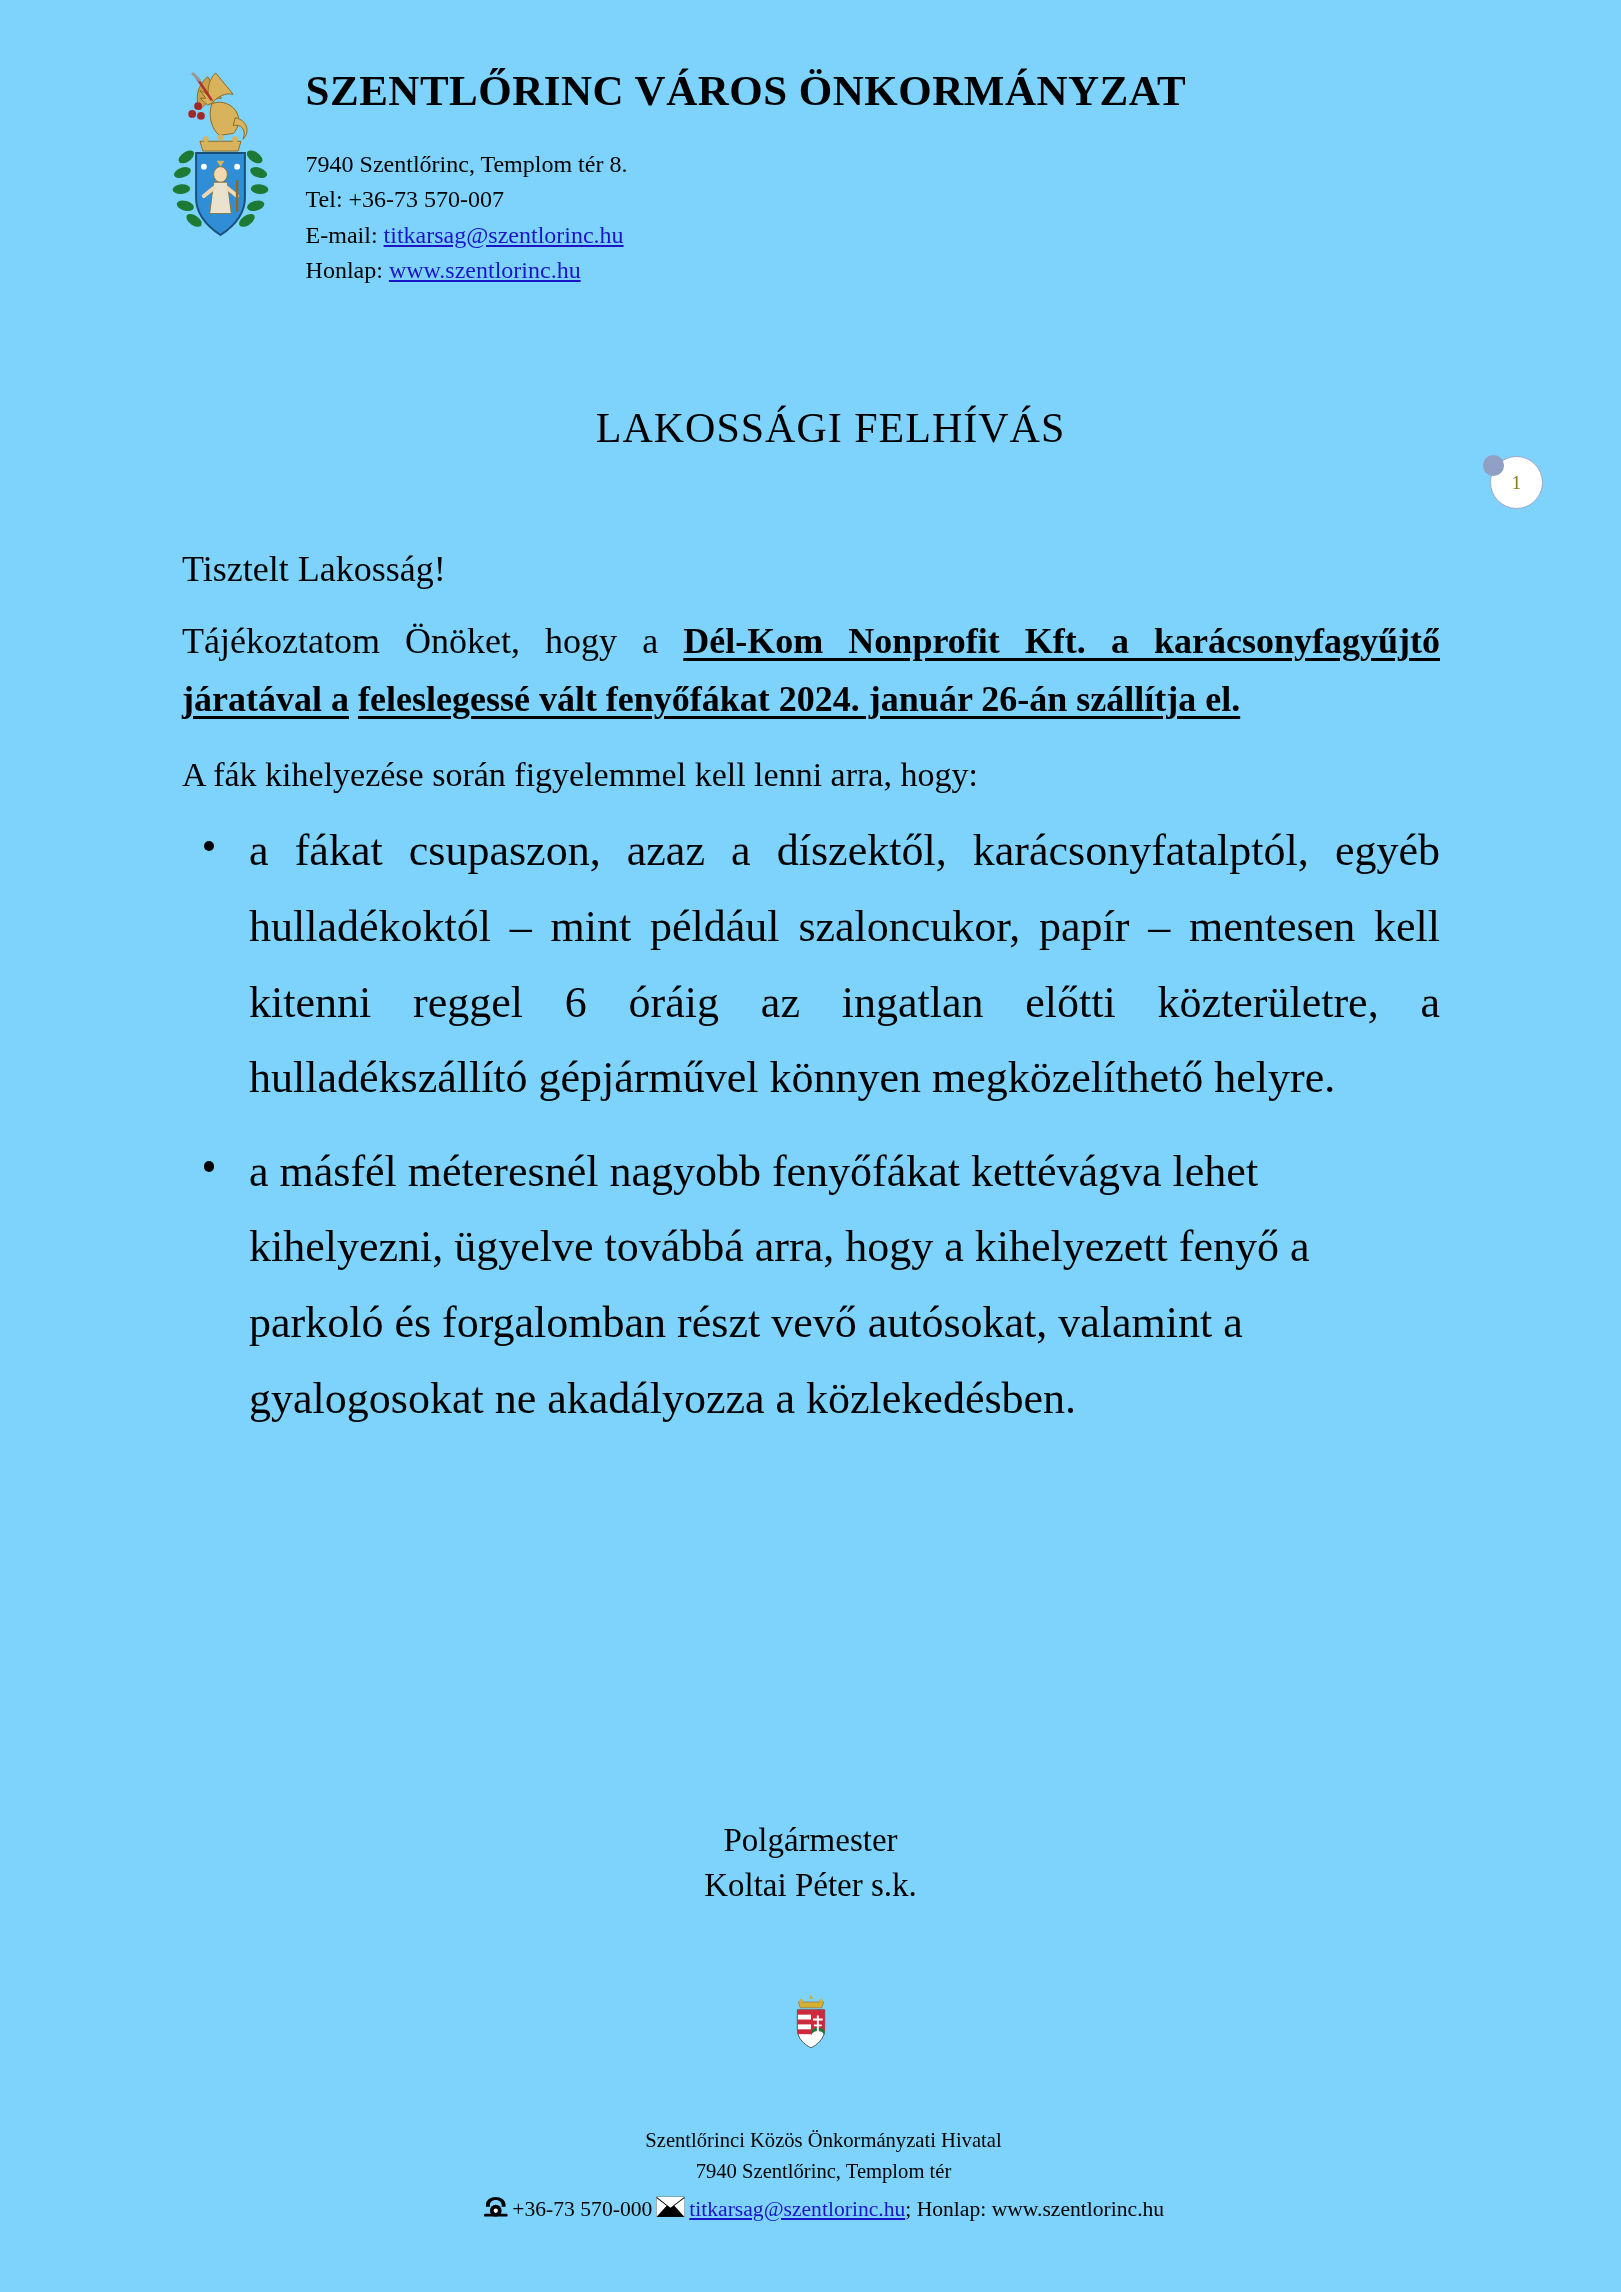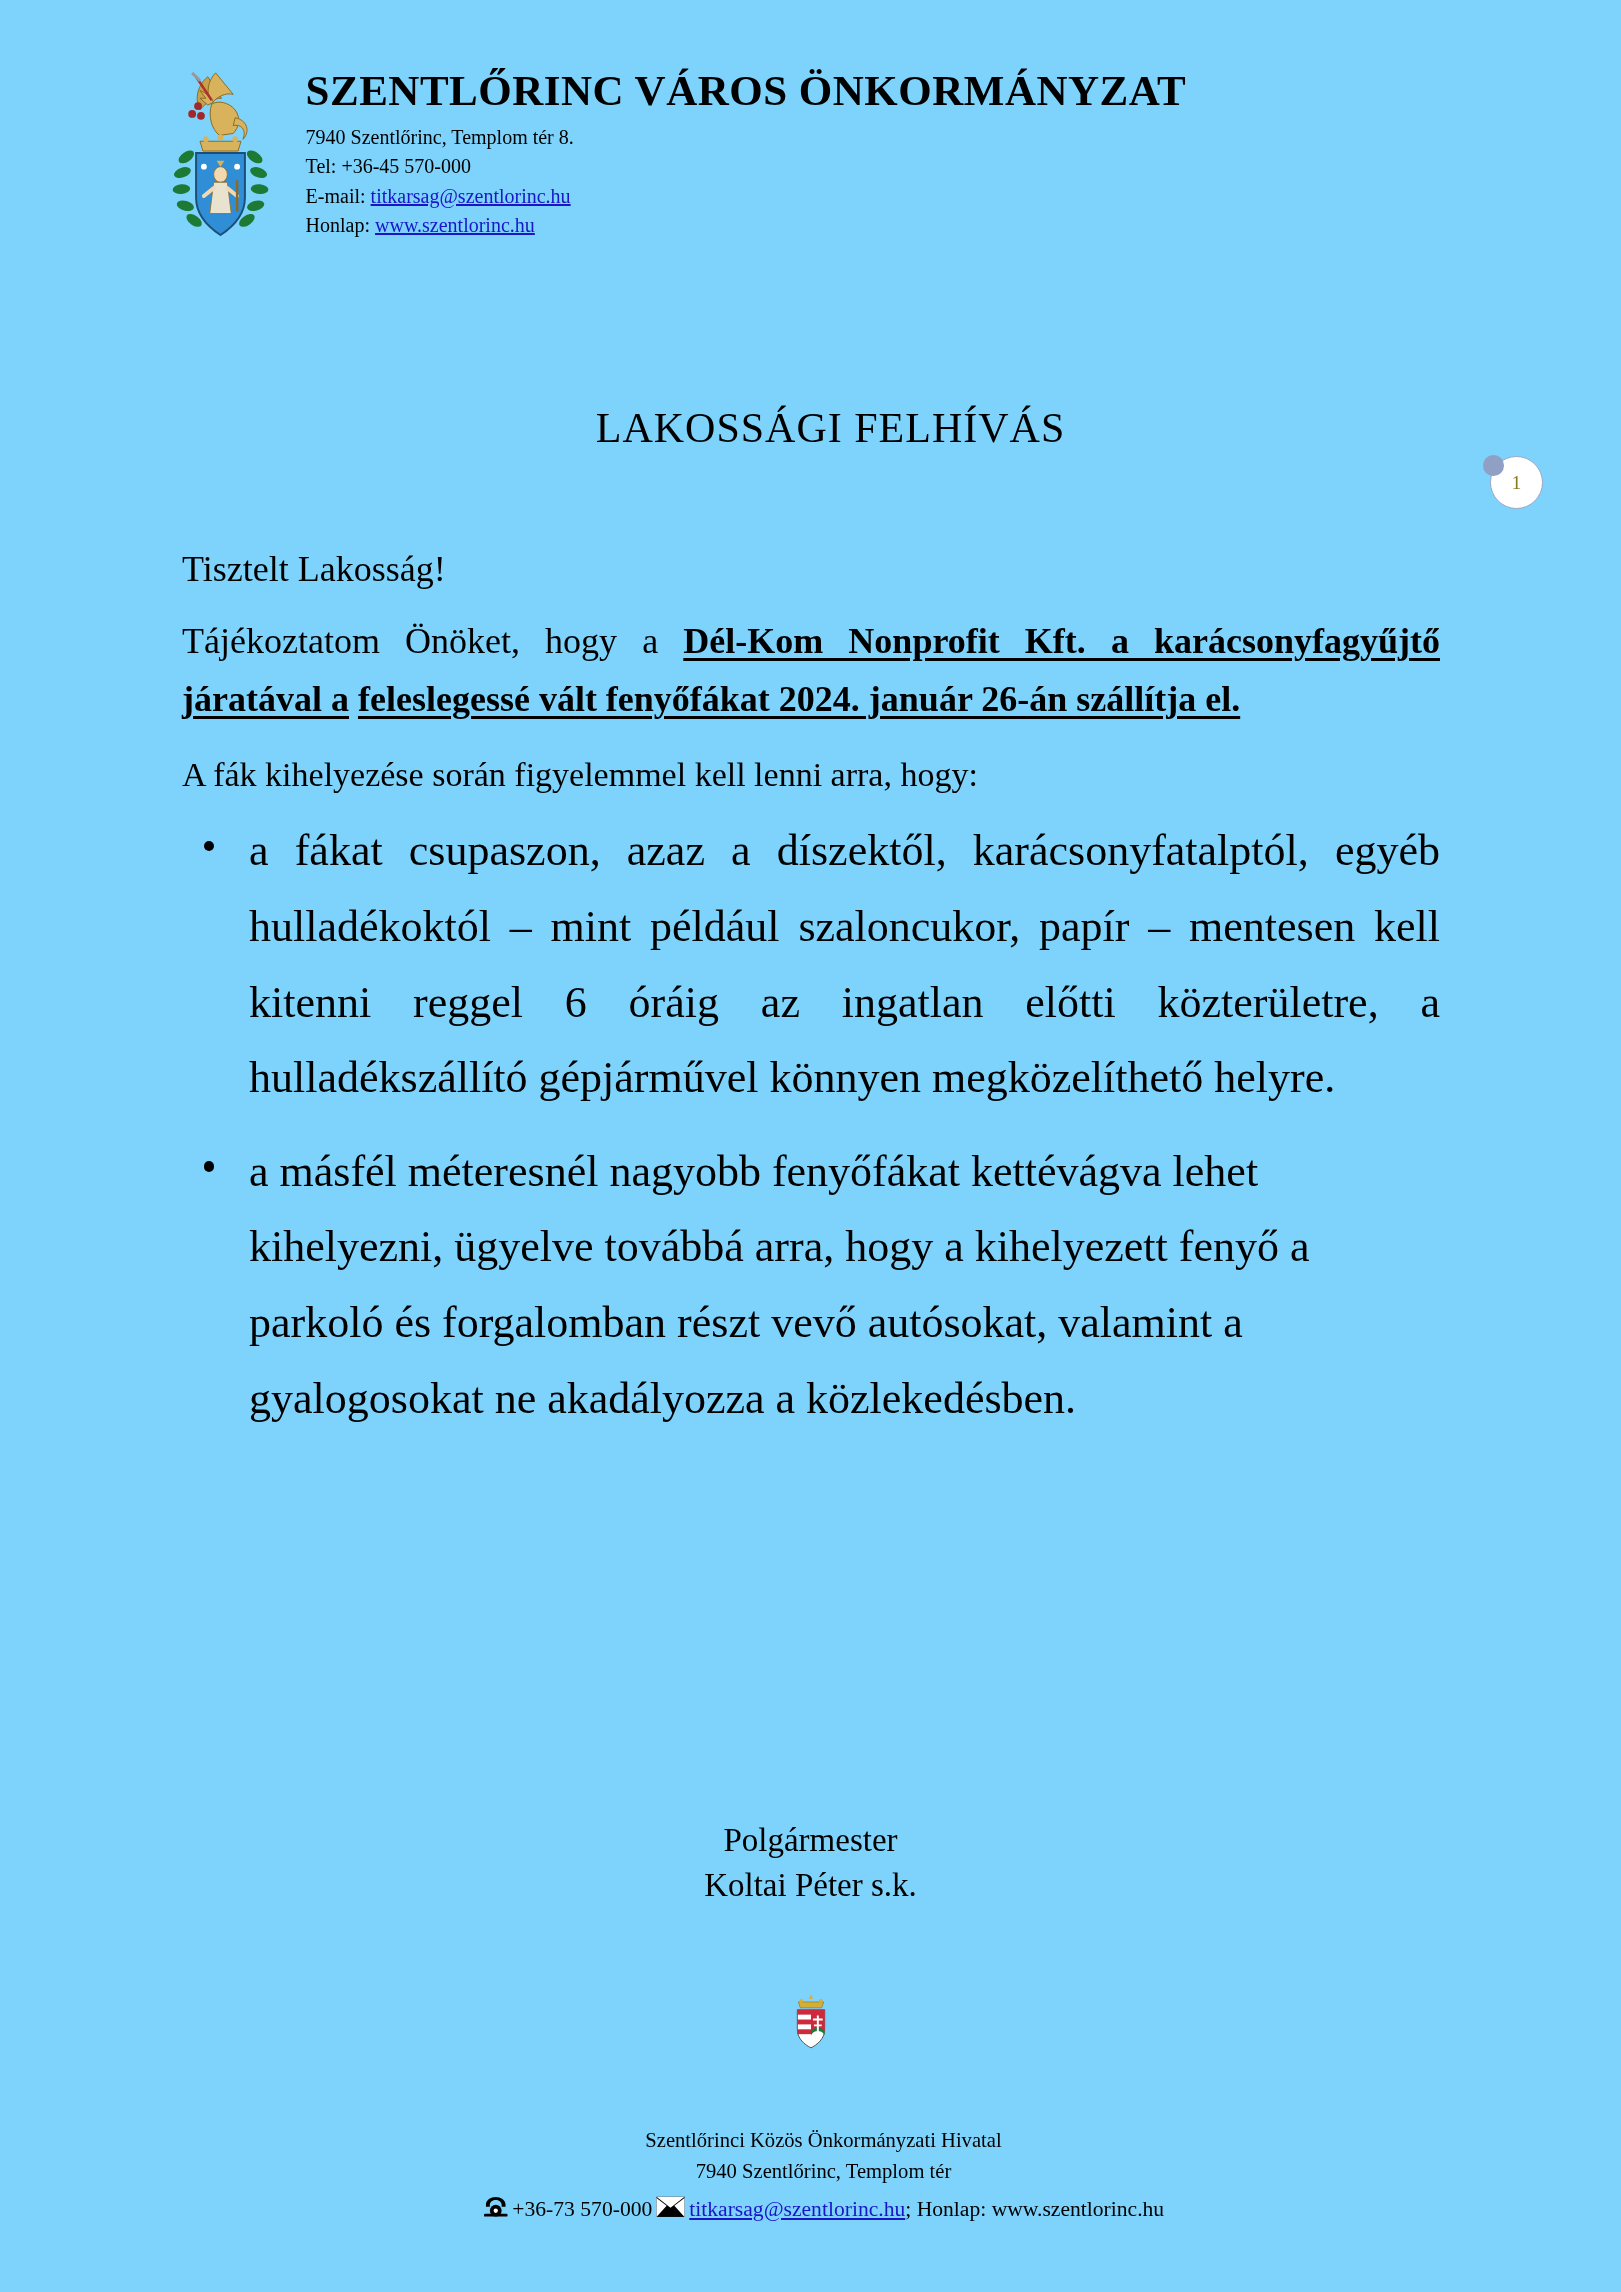--- a/index.html
+++ b/index.html
@@ -46,22 +46,22 @@
   }
   .org-title {
     font-family: "Liberation Serif", serif;
     font-weight: bold;
     font-size: 43px;
     letter-spacing: 0.5px;
     line-height: 1.1;
     white-space: nowrap;
   }
   .contact-lines {
-    margin-top: 9px;
-    font-size: 20px;
+    margin-top: 33px;
+    font-size: 24px;
     line-height: 1.47;
   }
   .contact-lines .link {
     color: #1a16c8;
     text-decoration: underline;
   }
 
   
   .page-badge {
     position: absolute;
@@ -272,21 +272,21 @@
           <circle cx="48" cy="110" r="3" fill="#ffffff"></circle>
           <circle cx="82" cy="110" r="3" fill="#ffffff"></circle>
         </g>
       </svg>
     </div>
 
     <div class="header-text">
       <div class="org-title">SZENTLŐRINC VÁROS ÖNKORMÁNYZAT</div>
       <div class="contact-lines">
         <div>7940 Szentlőrinc, Templom tér 8.</div>
-        <div>Tel: +36-45 570-000</div>
+        <div>Tel: +36-73 570-007</div>
         <div>
           <span>E-mail: </span><a class="link" href="#">titkarsag@szentlorinc.hu</a>
         </div>
         <div>
           <span>Honlap: </span><a class="link" href="#">www.szentlorinc.hu</a>
         </div>
       </div>
     </div>
   </div>
 

